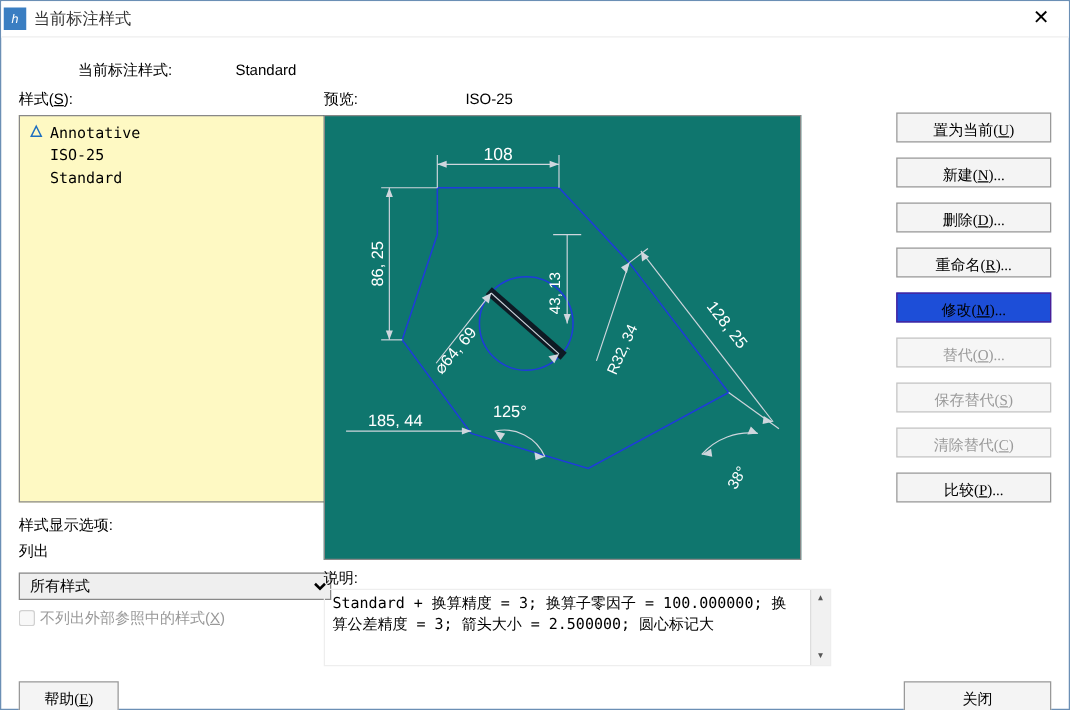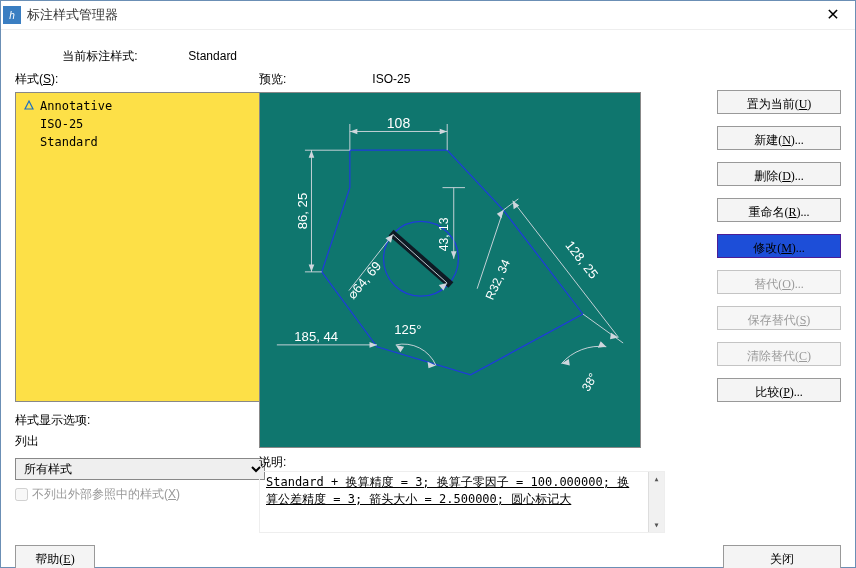--- a/index.html
+++ b/index.html
@@ -9,29 +9,29 @@
   .titlebar .app-icon { width: 18px; height: 18px; background: #3a7ec2; margin-right: 6px; display:inline-flex; align-items:center; justify-content:center; color:#fff; font-size:10px; font-style:italic; }
   .titlebar .title { flex: 1; font-size: 13px; color: #333; }
   .titlebar .close { width: 40px; height: 28px; text-align: center; font-size: 16px; line-height: 28px; cursor: pointer; }
   .content { flex: 1; padding: 8px 14px 10px 14px; position: relative; display: flex; flex-direction: column; }
   .row-current { margin-top: 10px; margin-bottom: 6px; }
   .row-current .lbl { display: inline-block; width: 170px; color: #000; text-align: center; }
   .row-current .val { color: #000; }
   .main-row { display: flex; align-items: flex-start; }
   .col-left { width: 226px; display: flex; flex-direction: column; }
   .col-left .lbl { margin-bottom: 4px; }
-  .style-list { width: 250px; height: 310px; border: 1px solid #888; background: #fde047; padding: 4px 2px; font-family: SimSun, monospace; }
+  .style-list { width: 250px; height: 310px; border: 1px solid #888; background: #fef9c3; padding: 4px 2px; font-family: SimSun, monospace; }
   .style-list .item { display: flex; align-items: center; height: 18px; padding: 0 4px; }
   .style-list .item svg { margin-right: 4px; }
   .col-mid { flex: 1; margin-left: 18px; display: flex; flex-direction: column; }
   .col-mid .prev-label { display: inline-block; width: 110px; }
   .preview { width: 382px; height: 356px; margin-top: 4px; border: 1px solid #888; background: #0f766e; position: relative; }
   .preview svg { width: 100%; height: 100%; }
   .desc-label { margin-top: 6px; }
-  .desc-box { width: 406px; height: 62px; border: 1px solid #eee; padding: 2px 6px; font-size: 12px; line-height: 1.4; position: relative; font-family: SimSun, monospace; text-decoration: underline; }
+  .desc-box { width: 406px; height: 62px; border: 1px solid #eee; padding: 2px 6px; font-size: 12px; line-height: 1.4; position: relative; font-family: SimSun, monospace; }
   .desc-box .scroll { position: absolute; right: 0; top: 0; width: 16px; height: 100%; background: #f1f1f1; border-left:1px solid #ddd; display:flex; flex-direction:column; justify-content:space-between; align-items:center; font-size:10px; color:#555;}
   .col-right { width: 124px; margin-left: 14px; display: flex; flex-direction: column; gap: 12px; margin-top: 19px; }
   .btn { height: 24px; border: 1px solid #999; background: #f4f4f4; font-size: 12px; text-align: center; line-height: 26px; cursor: pointer; font-family: SimSun, "Microsoft YaHei"; }
   .btn.highlight { border: 1px solid #4c1d95; background: #1d4ed8; color: #000; }
   .btn.disabled { color: #9a9a9a; border-color: #c4c4c4; background: #f6f6f6; cursor: default; }
   .display-opts { margin-top: 10px; }
   .display-opts .lbl { display: block; }
   .display-opts select { width: 250px; height: 22px; margin-top: 4px; border: 1px solid #888; font-size: 12px; padding-left: 4px; font-family: inherit; }
   .chk-row { margin-top: 6px; color: #999; display: flex; align-items: center; }
   .chk-row input { margin-right: 4px; }
@@ -39,21 +39,21 @@
   .bottom-row .btn { width: 90px; }
   .bottom-row .right { margin-left: auto; }
   .und { text-decoration: underline; }
 </style>
 </head>
 <body>
 
 <div class="dialog">
   <div class="titlebar">
     <span class="app-icon">h</span>
-    <span class="title">标注样式管理器</span>
+    <span class="title">当前标注样式</span>
     <span class="close">✕</span>
   </div>
   <div class="content">
 
     <div class="row-current">
       <span class="lbl">当前标注样式:</span>
       <span class="val">Standard</span>
     </div>
 
     <div class="main-row">

